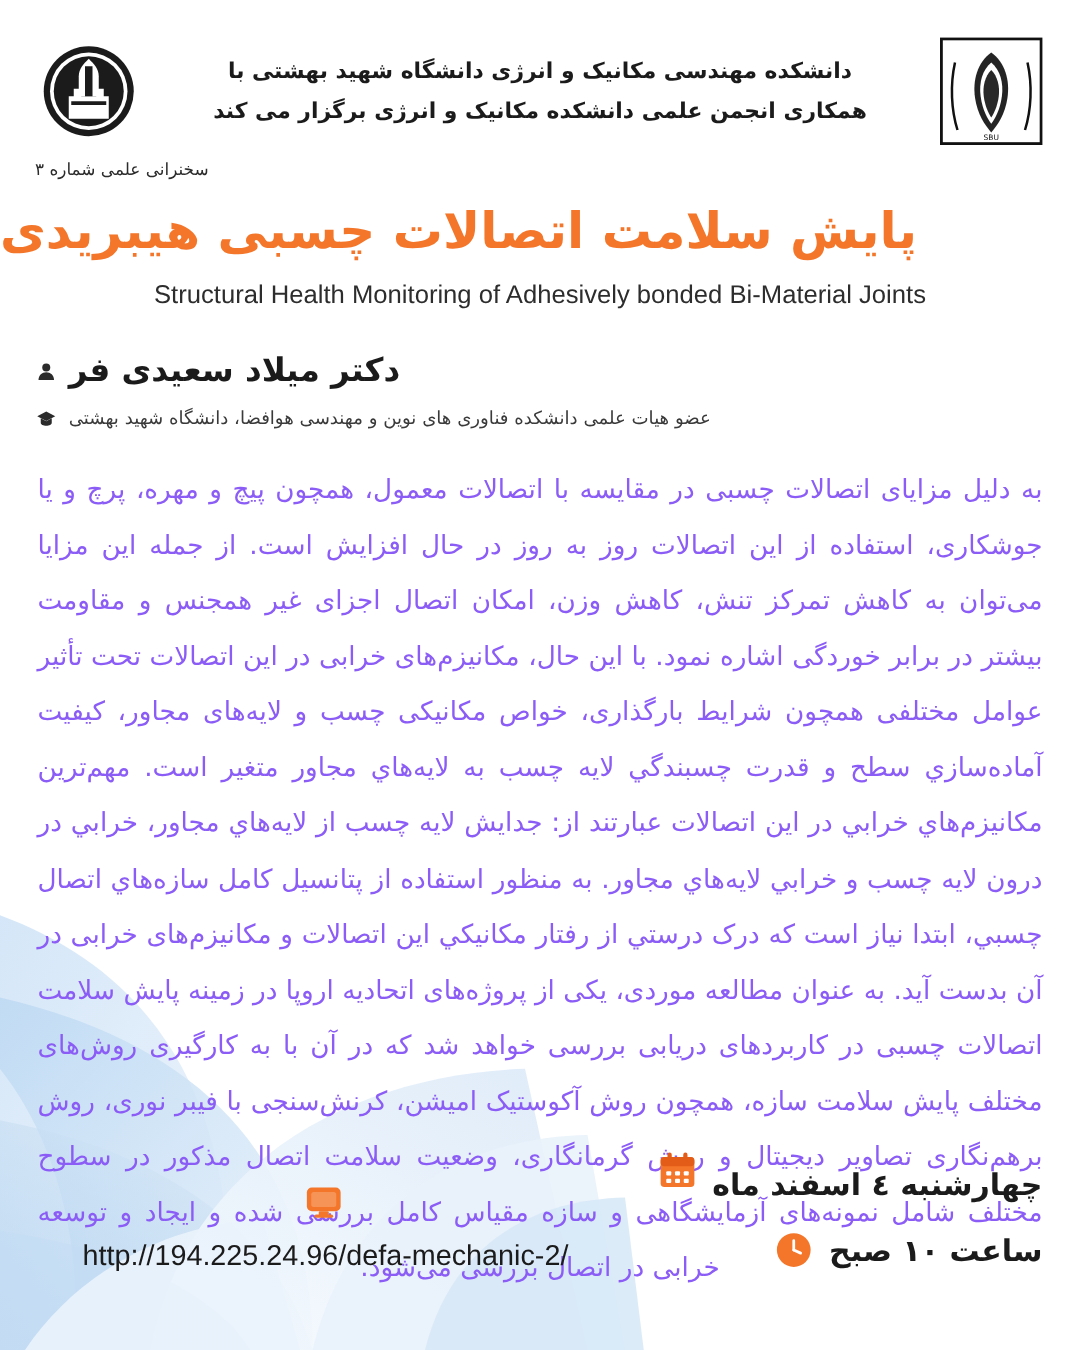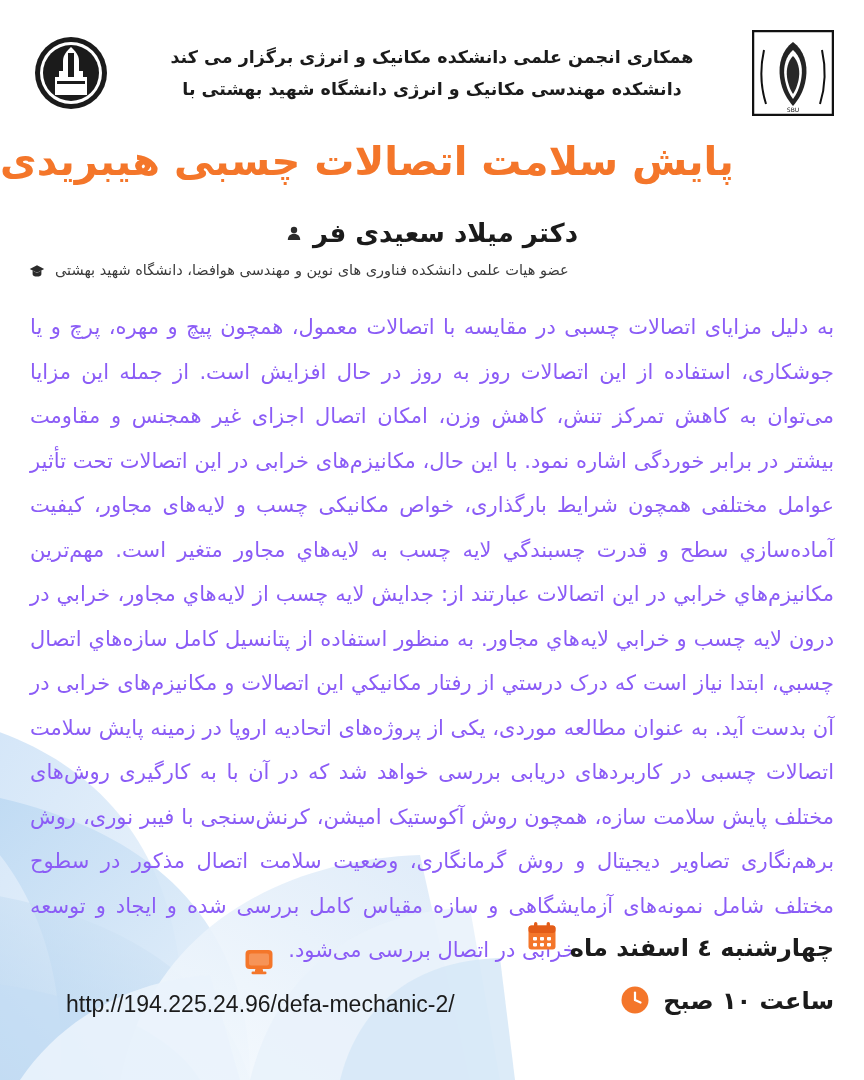--- a/index.html
+++ b/index.html
@@ -81,32 +81,32 @@
   .speaker-block {
     position: relative; z-index: 2;
     margin-top: 34px;
     padding: 0 28px 0 28px;
     direction: rtl;
   }
   .speaker-row {
     display: flex;
     flex-direction: row-reverse;
     align-items: center;
-    justify-content: center;
+    justify-content: flex-start;
     gap: 10px;
   }
   .speaker-name {
     font-size: 26px;
     font-weight: bold;
     color: #1b1b1b;
   }
   .affil-row {
     display: flex;
     flex-direction: row-reverse;
-    align-items: flex-start;
+    align-items: center;
     justify-content: flex-start;
     gap: 10px;
     margin-top: 14px;
   }
   .affil-text {
     font-size: 14.5px;
     color: #3a3a3a;
   }
   .ico { width: 17px; height: 17px; flex: 0 0 auto; display:flex; align-items:center; justify-content:center; }
   .ico svg { display:block; }
@@ -224,22 +224,22 @@
         </g>
         <g stroke="#111111" stroke-width="2" fill="none">
           <path d="M12 20 C8 38 9 58 14 74"></path>
           <path d="M70 20 C74 38 73 58 68 74"></path>
         </g>
         <text x="41" y="82" font-size="6" text-anchor="middle" fill="#111111" font-family="DejaVu Sans, sans-serif">SBU</text>
       </svg>
     </div>
 
     <div class="header-text">
+      <div>دانشکده مهندسی مکانیک و انرژی دانشگاه شهید بهشتی با</div>
       <div>همکاری انجمن علمی دانشکده مکانیک و انرژی برگزار می کند</div>
-      <div>دانشکده مهندسی مکانیک و انرژی دانشگاه شهید بهشتی با</div>
     </div>
 
     <div class="logo-box">
       <svg width="76" height="80" viewBox="0 0 76 80" xmlns="http://www.w3.org/2000/svg">
         <circle cx="38" cy="40" r="36" fill="#1b1b1b"></circle>
         <circle cx="38" cy="40" r="31" fill="#ffffff"></circle>
         <circle cx="38" cy="40" r="28" fill="#1b1b1b"></circle>
         <g fill="#ffffff">
           <rect x="22" y="44" width="32" height="18"></rect>
           <path d="M30 44 L30 28 C30 22 34 18 38 14 C42 18 46 22 46 28 L46 44 Z"></path>
@@ -247,22 +247,24 @@
           <rect x="44" y="38" width="6" height="8"></rect>
         </g>
         <g fill="#1b1b1b">
           <rect x="35" y="20" width="6" height="24"></rect>
           <rect x="24" y="48" width="28" height="3"></rect>
         </g>
       </svg>
     </div>
   </div>
 
+  <div class="lecture-no">سخنرانی علمی شماره ۳</div>
 
   <div class="title-fa">پایش سلامت اتصالات چسبی هیبریدی</div>
+  <div class="title-en">Structural Health Monitoring of Adhesively bonded Bi-Material Joints</div>
 
   <div class="speaker-block">
     <div class="speaker-row">
       <span class="ico">
         <svg width="16" height="16" viewBox="0 0 16 16" xmlns="http://www.w3.org/2000/svg">
           <circle cx="8" cy="5" r="3.2" fill="#2b2b2b"></circle>
           <path d="M1.8 15 C1.8 10.9 4.6 8.7 8 8.7 C11.4 8.7 14.2 10.9 14.2 15 Z" fill="#2b2b2b"></path>
         </svg>
       </span>
       <span class="speaker-name">دکتر میلاد سعیدی فر</span>

